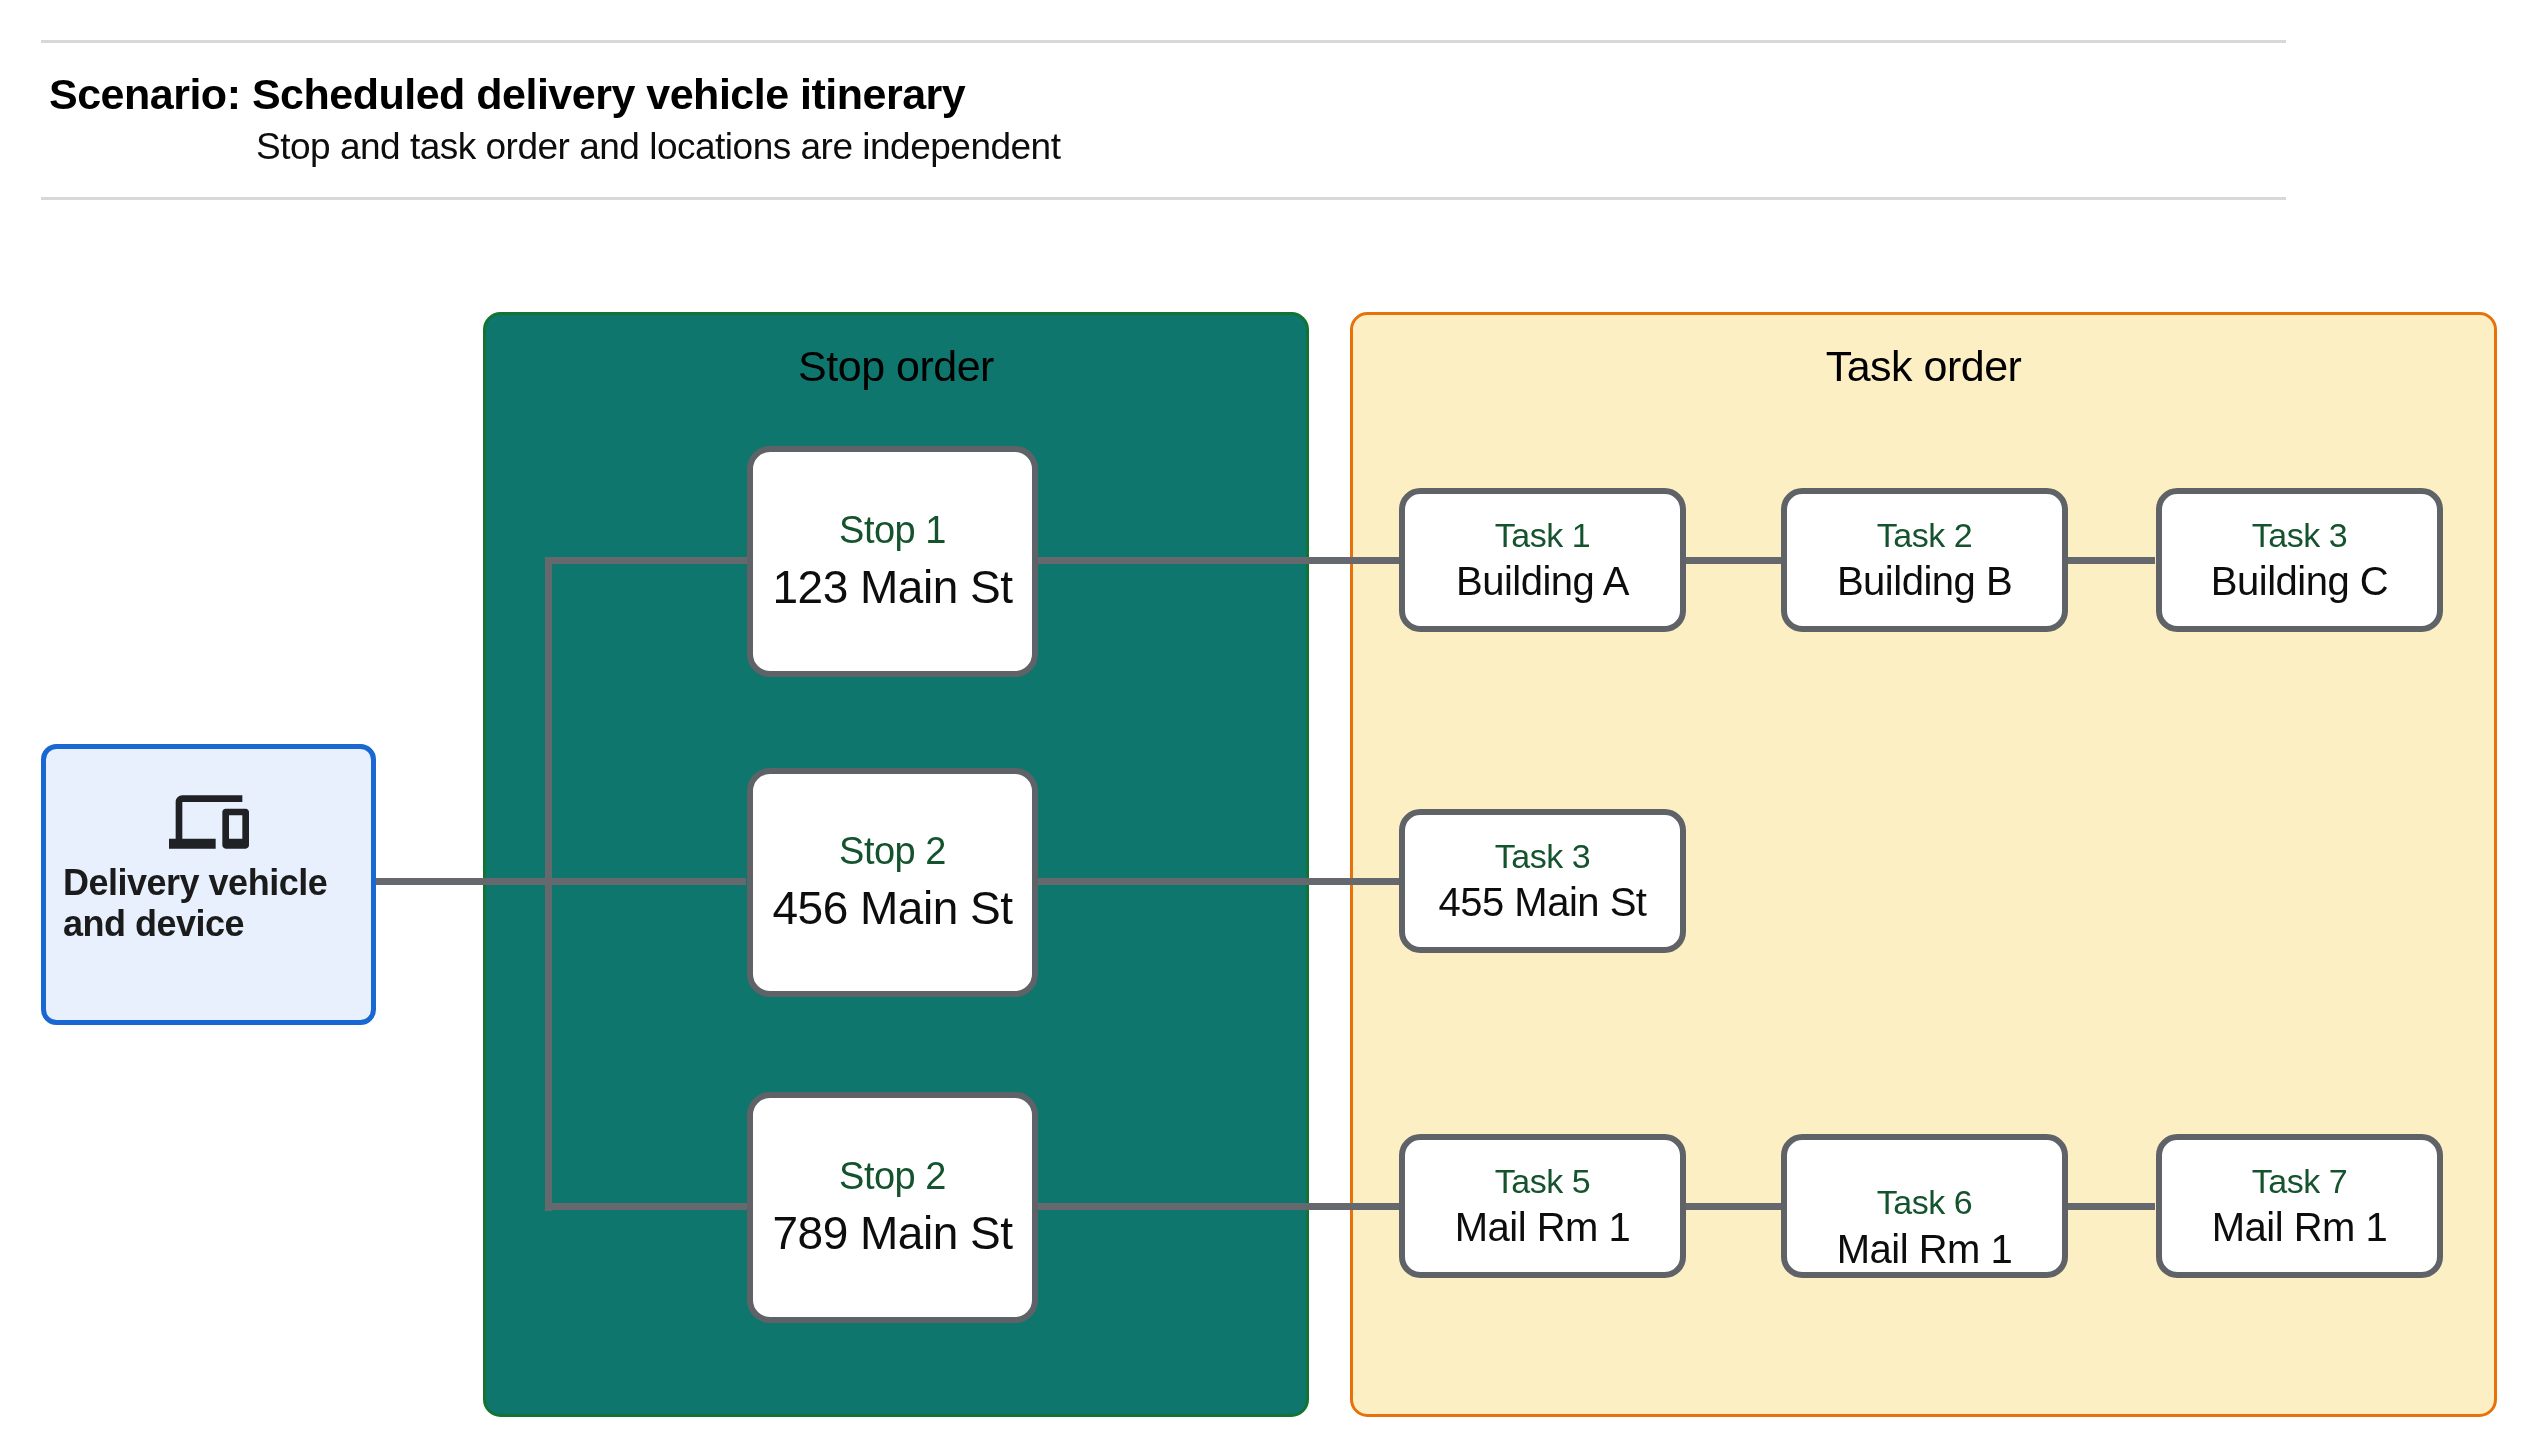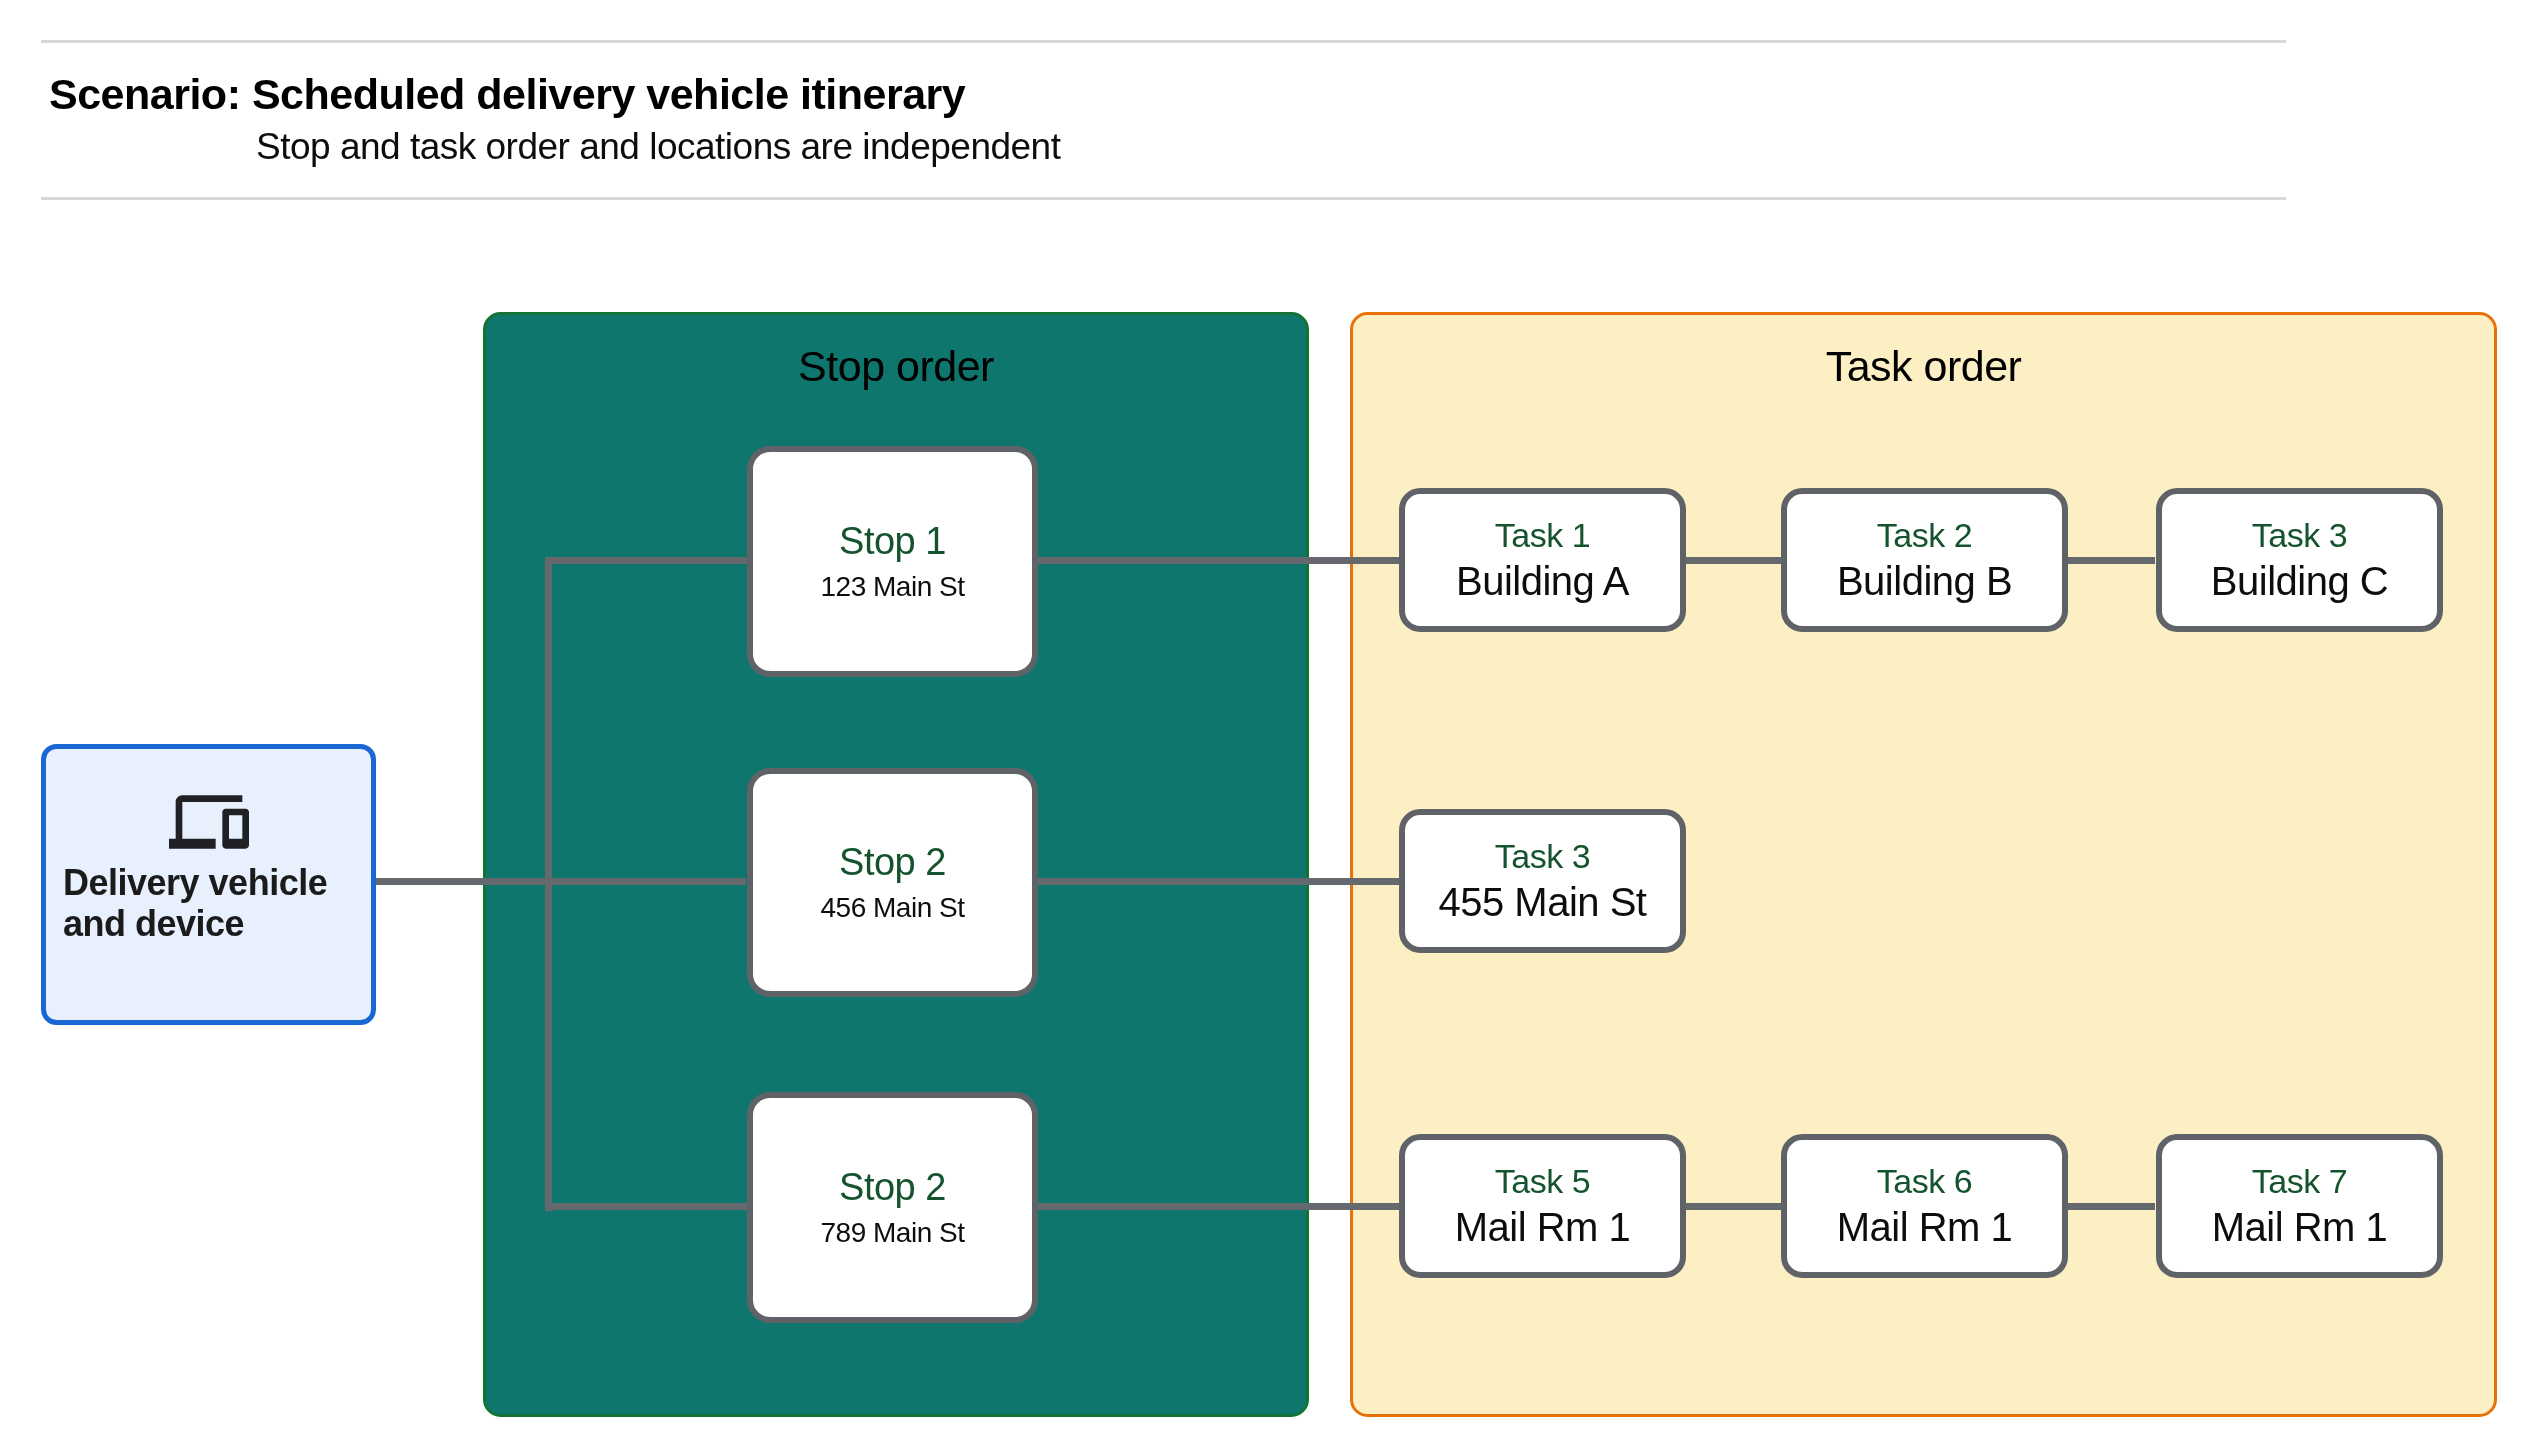--- a/index.html
+++ b/index.html
@@ -107,21 +107,21 @@
     letter-spacing: -0.5px;
   }
   .node .node-sub {
     font-weight: 400;
     color: #0d0d0d;
     letter-spacing: -0.5px;
   }
 
   .stop-node { left: 747px; width: 291px; height: 231px; }
   .stop-node .node-title { font-size: 38px; margin-bottom: 7.8px; }
-  .stop-node .node-sub   { font-size: 28px; text-align: center; }
+  .stop-node .node-sub   { font-size: 46px; text-align: center; }
   .stop-node.s1 { top: 446px; }
   .stop-node.s2 { top: 768px; height: 229px; }
   .stop-node.s3 { top: 1092px; }
 
   .task-node { width: 287px; height: 144px; border-radius: 21.3px; }
   .task-node .node-title { font-size: 34px; margin-bottom: 4.8px; }
   .task-node .node-sub   { font-size: 40px; }
 
   
   .vehicle {
@@ -215,21 +215,21 @@
 
   <div class="node task-node" style="left:1399px; top:809px;">
     <div class="node-title">Task 3</div>
     <div class="node-sub">455 Main St</div>
   </div>
 
   <div class="node task-node" style="left:1399px; top:1134px;">
     <div class="node-title">Task 5</div>
     <div class="node-sub">Mail Rm 1</div>
   </div>
-  <div class="node task-node" style="left:1781px; top:1134px;">
+  <div class="node task-node" style="left:1781px; top:1134px;justify-content:flex-end;">
     <div class="node-title">Task 6</div>
     <div class="node-sub">Mail Rm 1</div>
   </div>
   <div class="node task-node" style="left:2156px; top:1134px;">
     <div class="node-title">Task 7</div>
     <div class="node-sub">Mail Rm 1</div>
   </div>
 
 </div>
 

